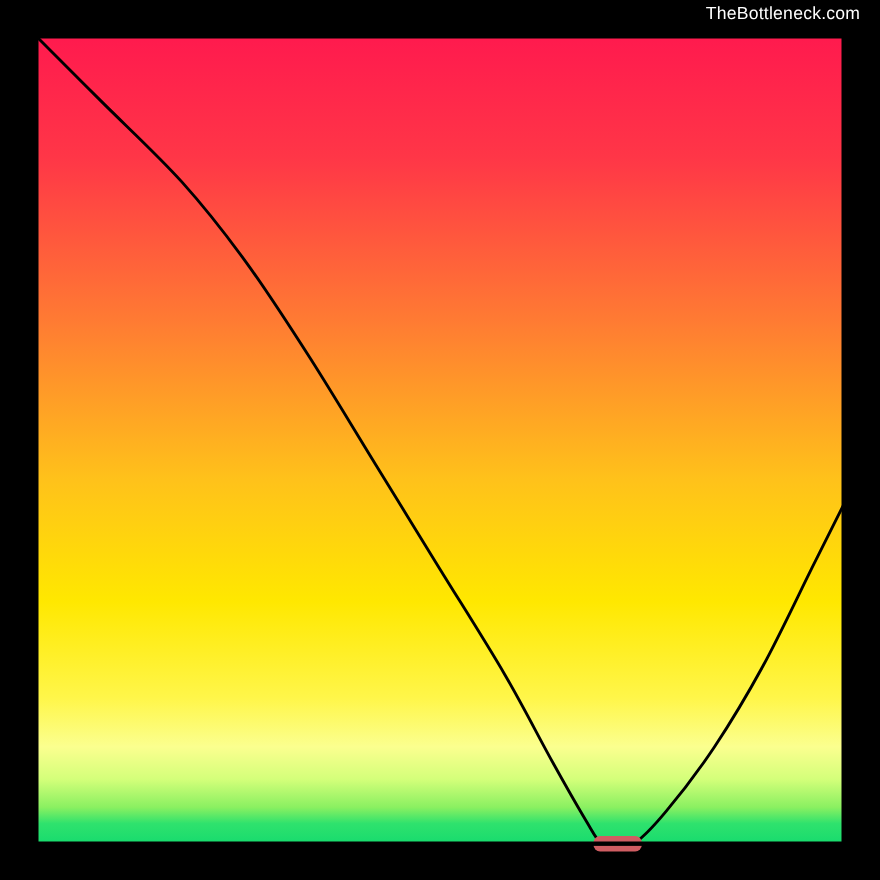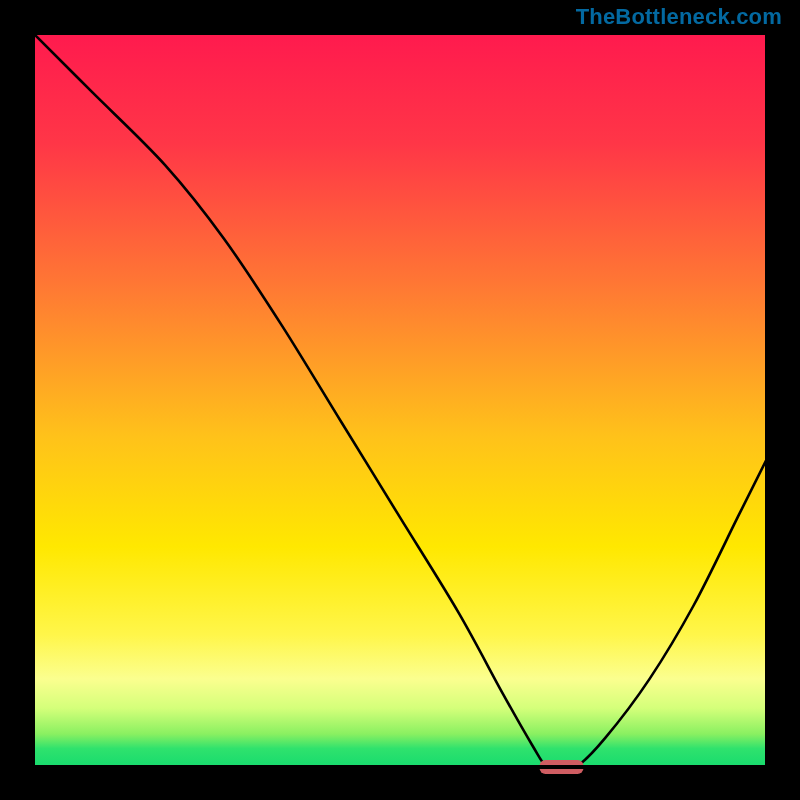--- a/index.html
+++ b/index.html
@@ -13,23 +13,23 @@
   .frame {
     position: absolute;
     left: 0; top: 0;
     width: 800px; height: 800px;
     background: #000;
   }
   .watermark {
     position: absolute;
     top: 4px;
     right: 18px;
-    color: #0369a1;
-    font-size: 22px;
-    font-weight: 700;
+    color: #ffffff;
+    font-size: 16px;
+    font-weight: 400;
     letter-spacing: 0.2px;
   }
   svg {
     position: absolute;
     left: 0; top: 0;
   }
 </style>
 </head>
 <body>
 <div class="frame">

